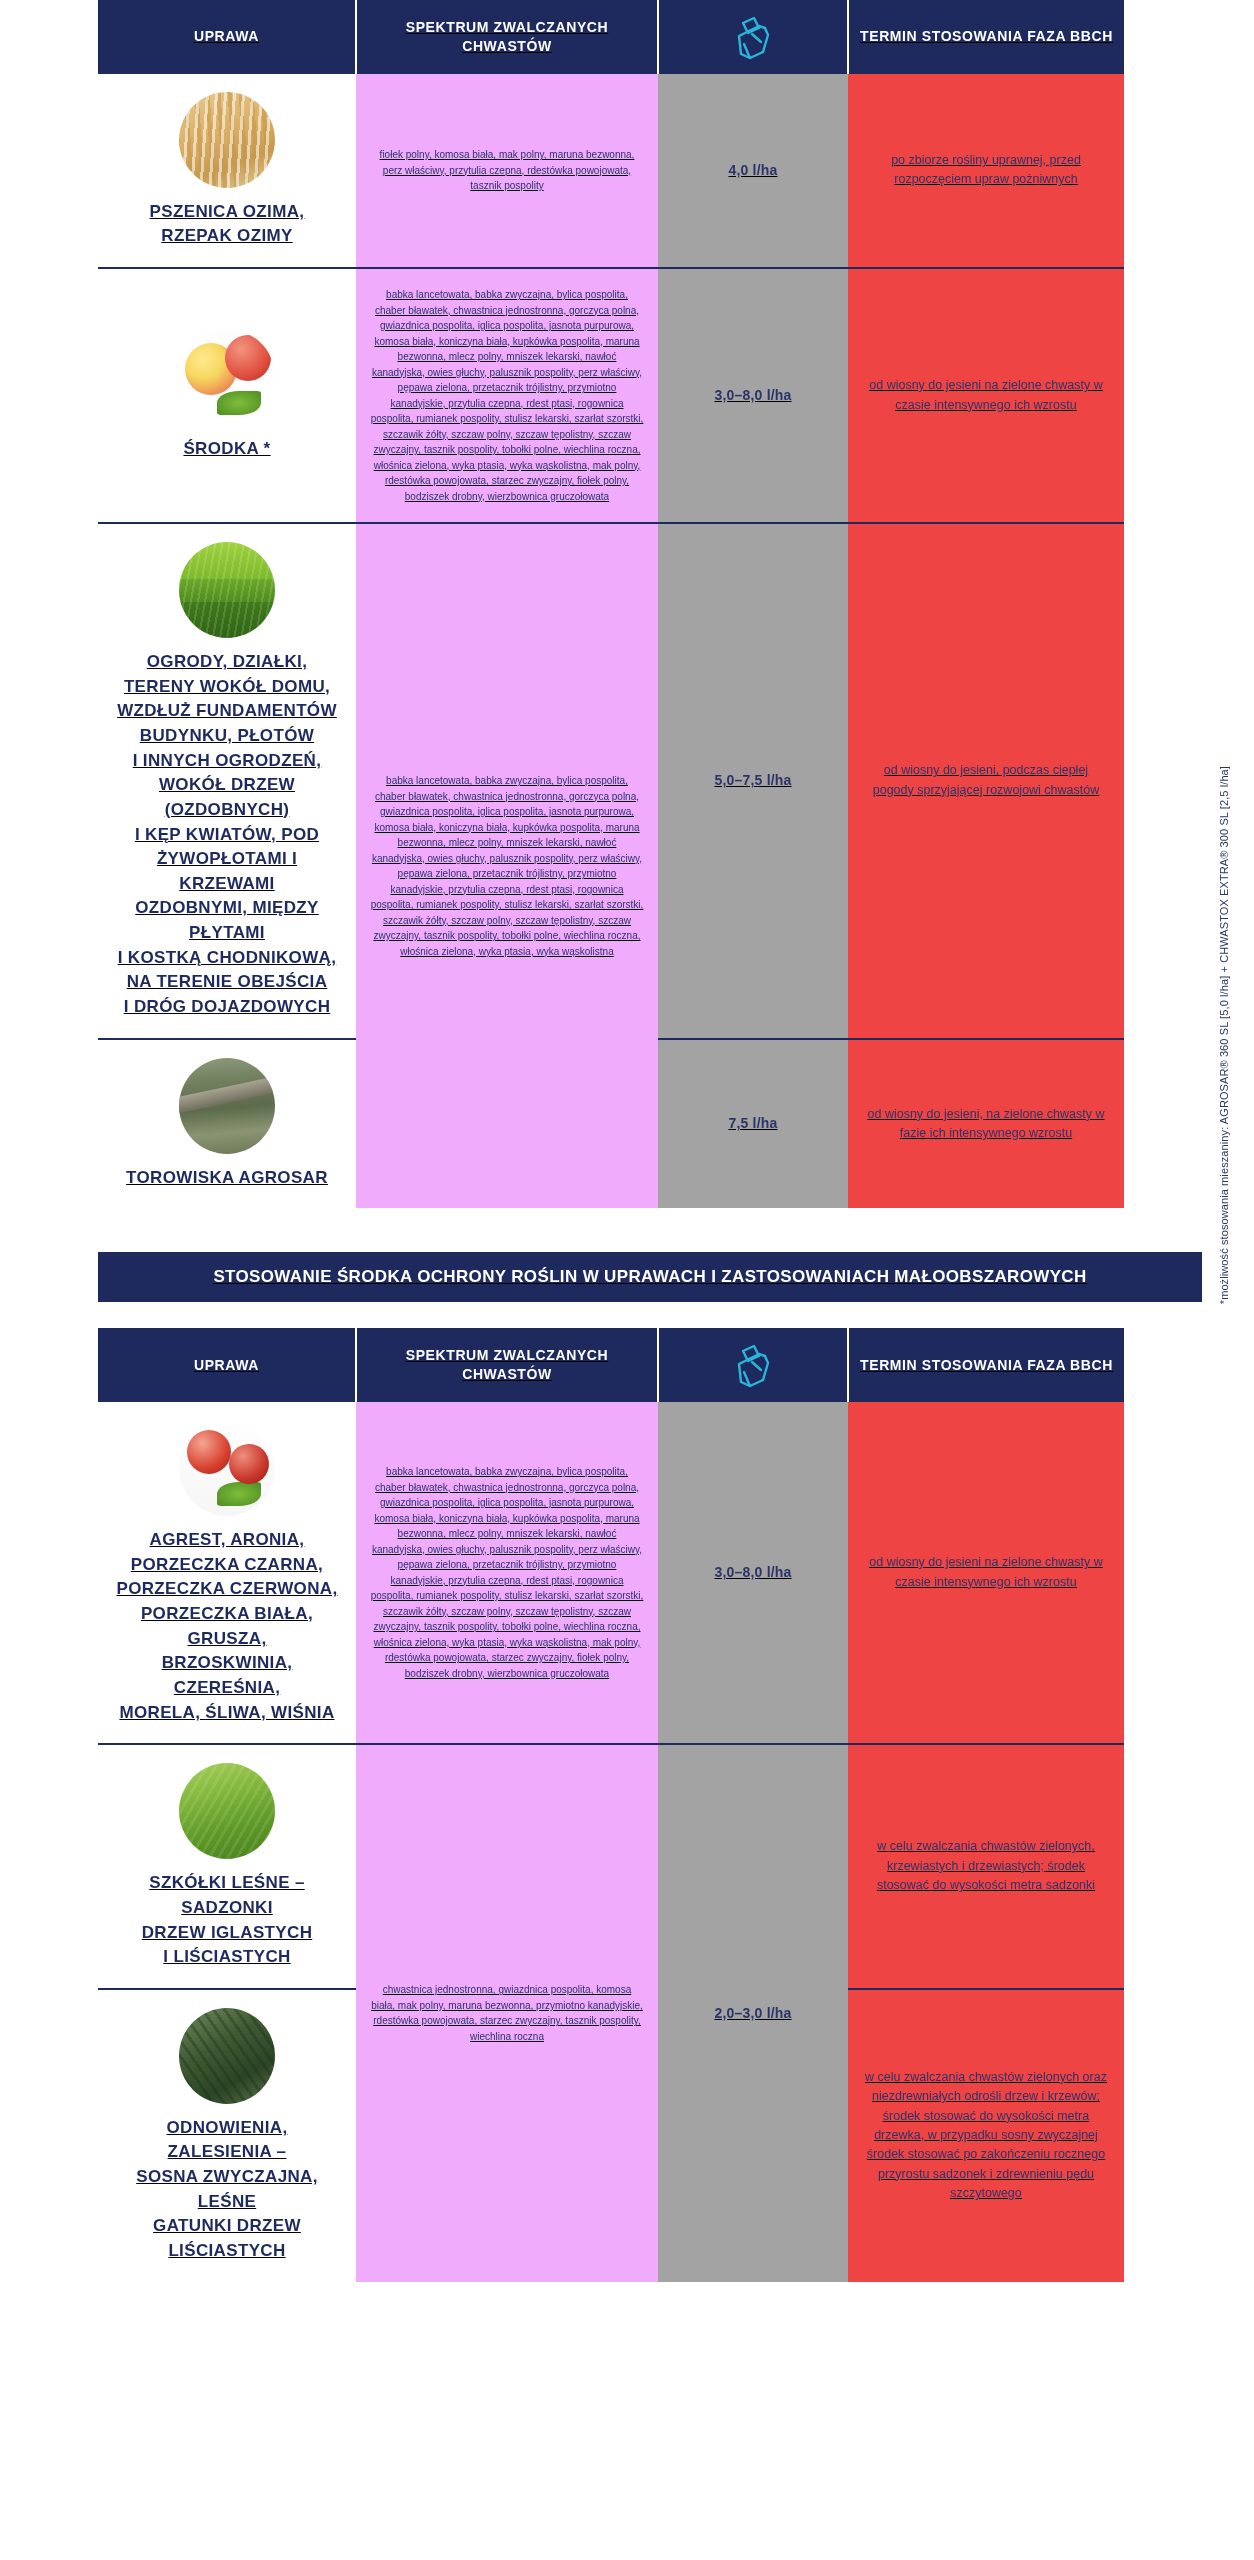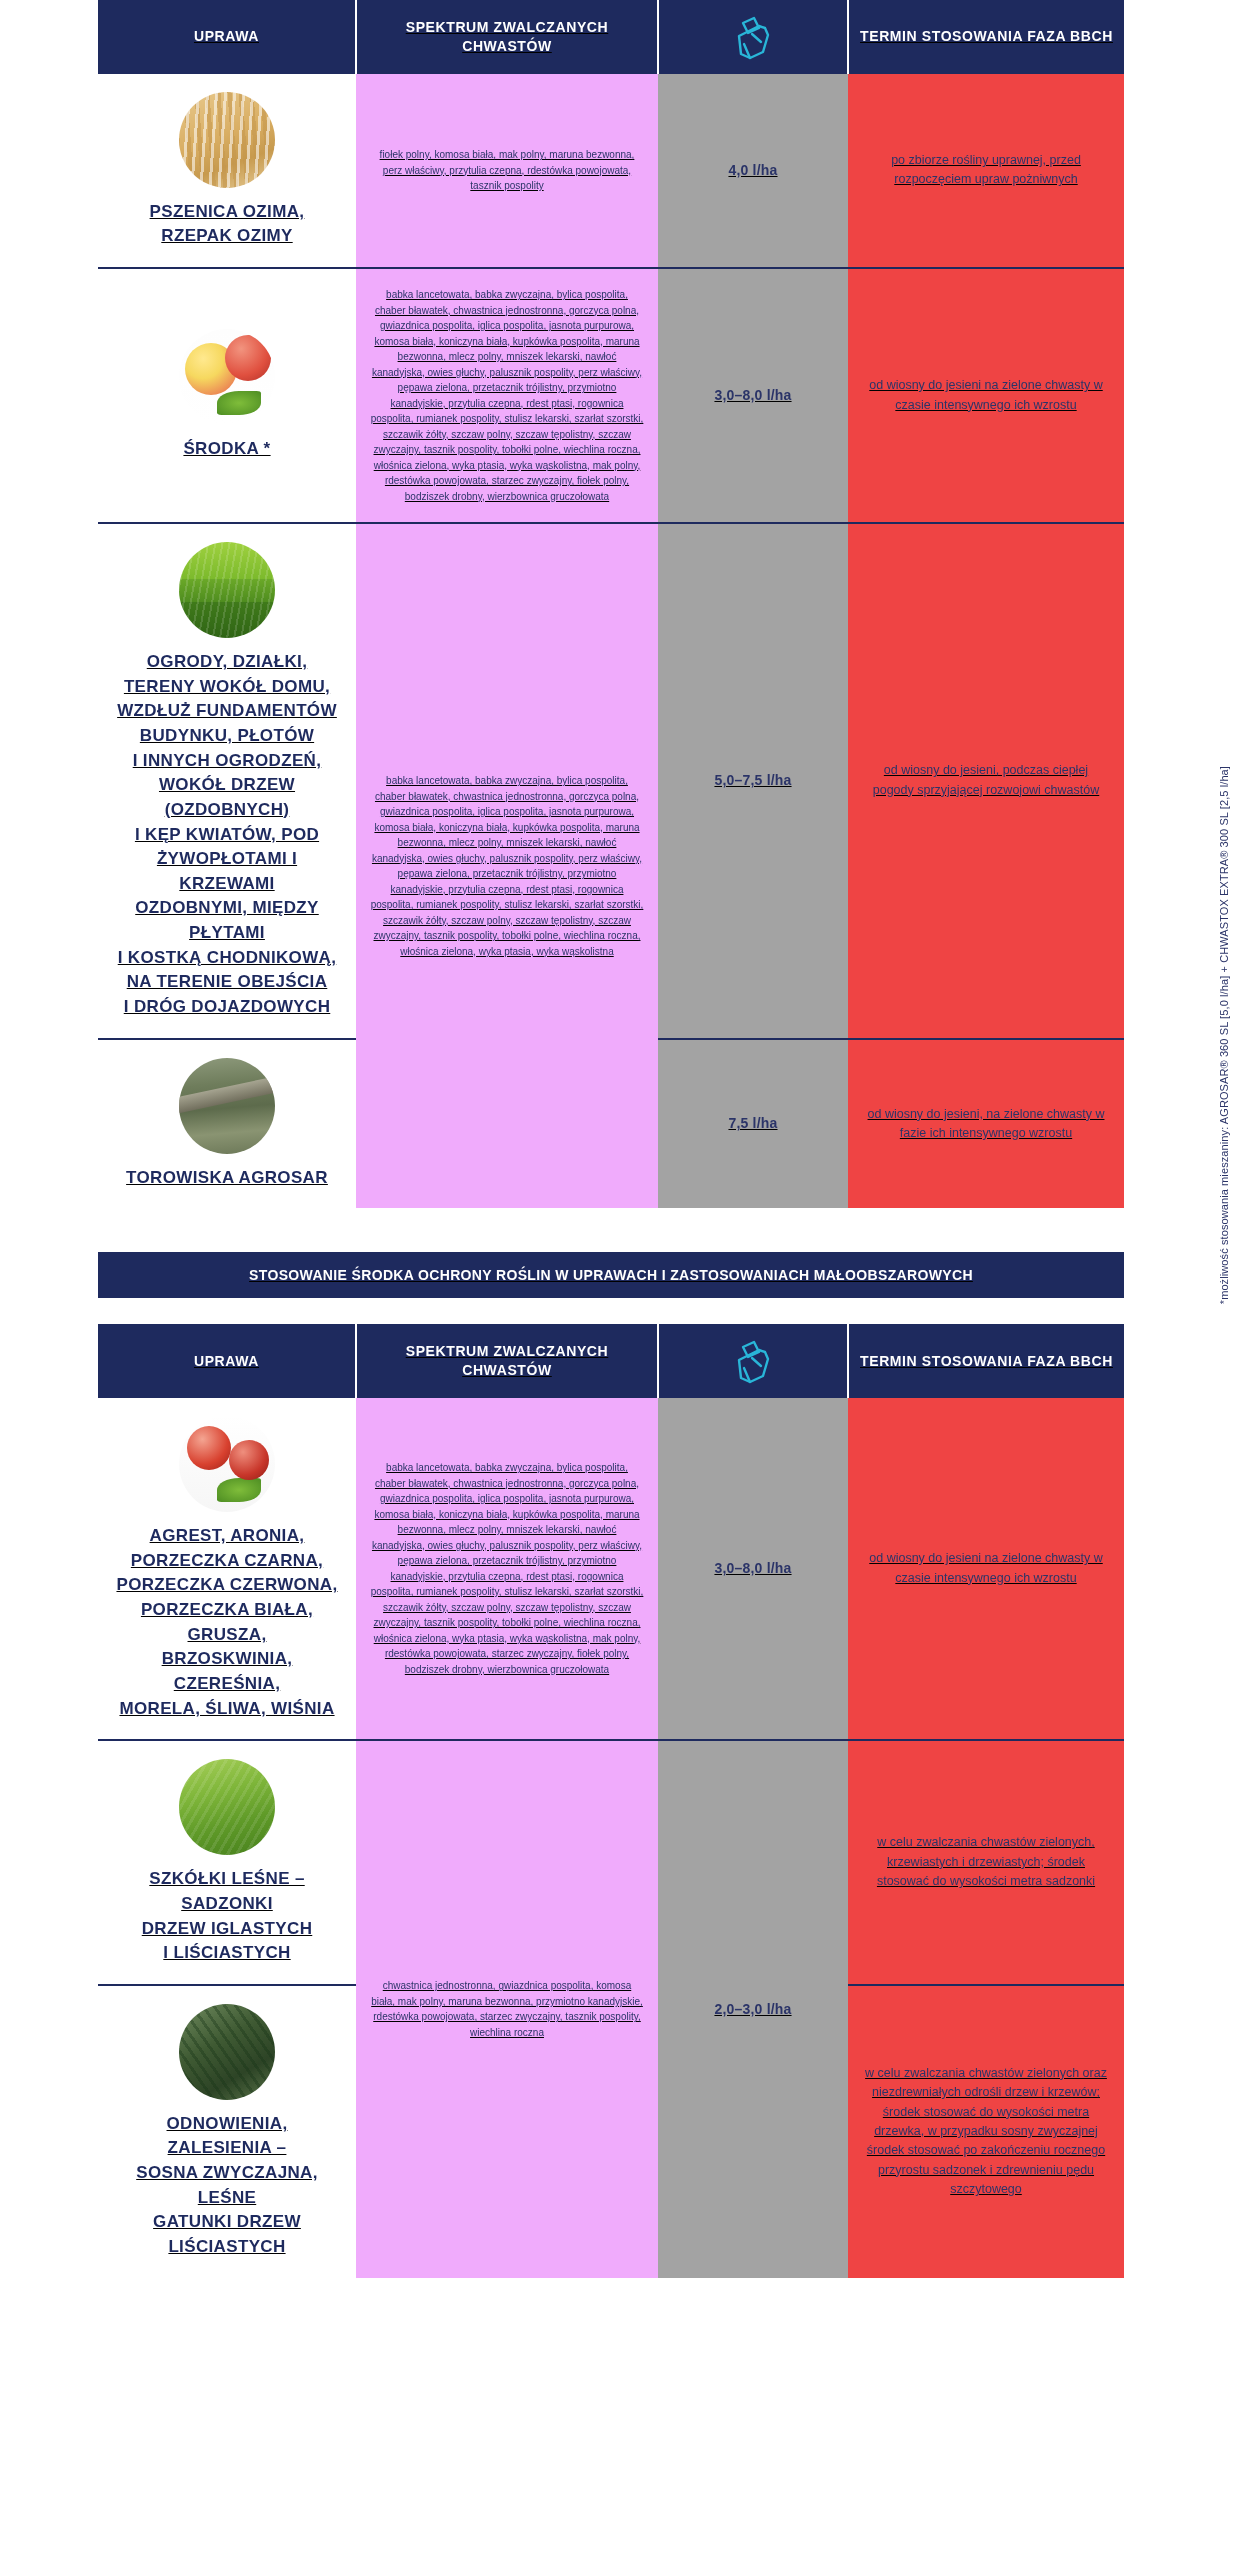--- a/index.html
+++ b/index.html
@@ -133,26 +133,26 @@
       linear-gradient(165deg,#a8d05a 0%,#7fb63a 35%,#5f9a28 65%,#47801d 100%);
   }
   .photo.pine {
     background:
       repeating-linear-gradient(55deg, rgba(20,50,20,.35) 0 3px, rgba(0,0,0,0) 3px 9px),
       linear-gradient(150deg,#6f8a5e 0%,#3f5a33 40%,#2d4426 70%,#5a7349 100%);
   }
 
   
   .banner {
-    width: 1026px;
+    width: 1104px;
     margin: 44px 0 26px 98px;
     background: #1e2a5e;
     color: #fff;
     text-align: center;
-    font-size: 14px;
+    font-size: 17px;
     font-weight: bold;
     letter-spacing: .35px;
     padding: 15px 10px;
   }
 
   
   .vnote {
     position: absolute;
     right: 36px;
     top: 766px;

